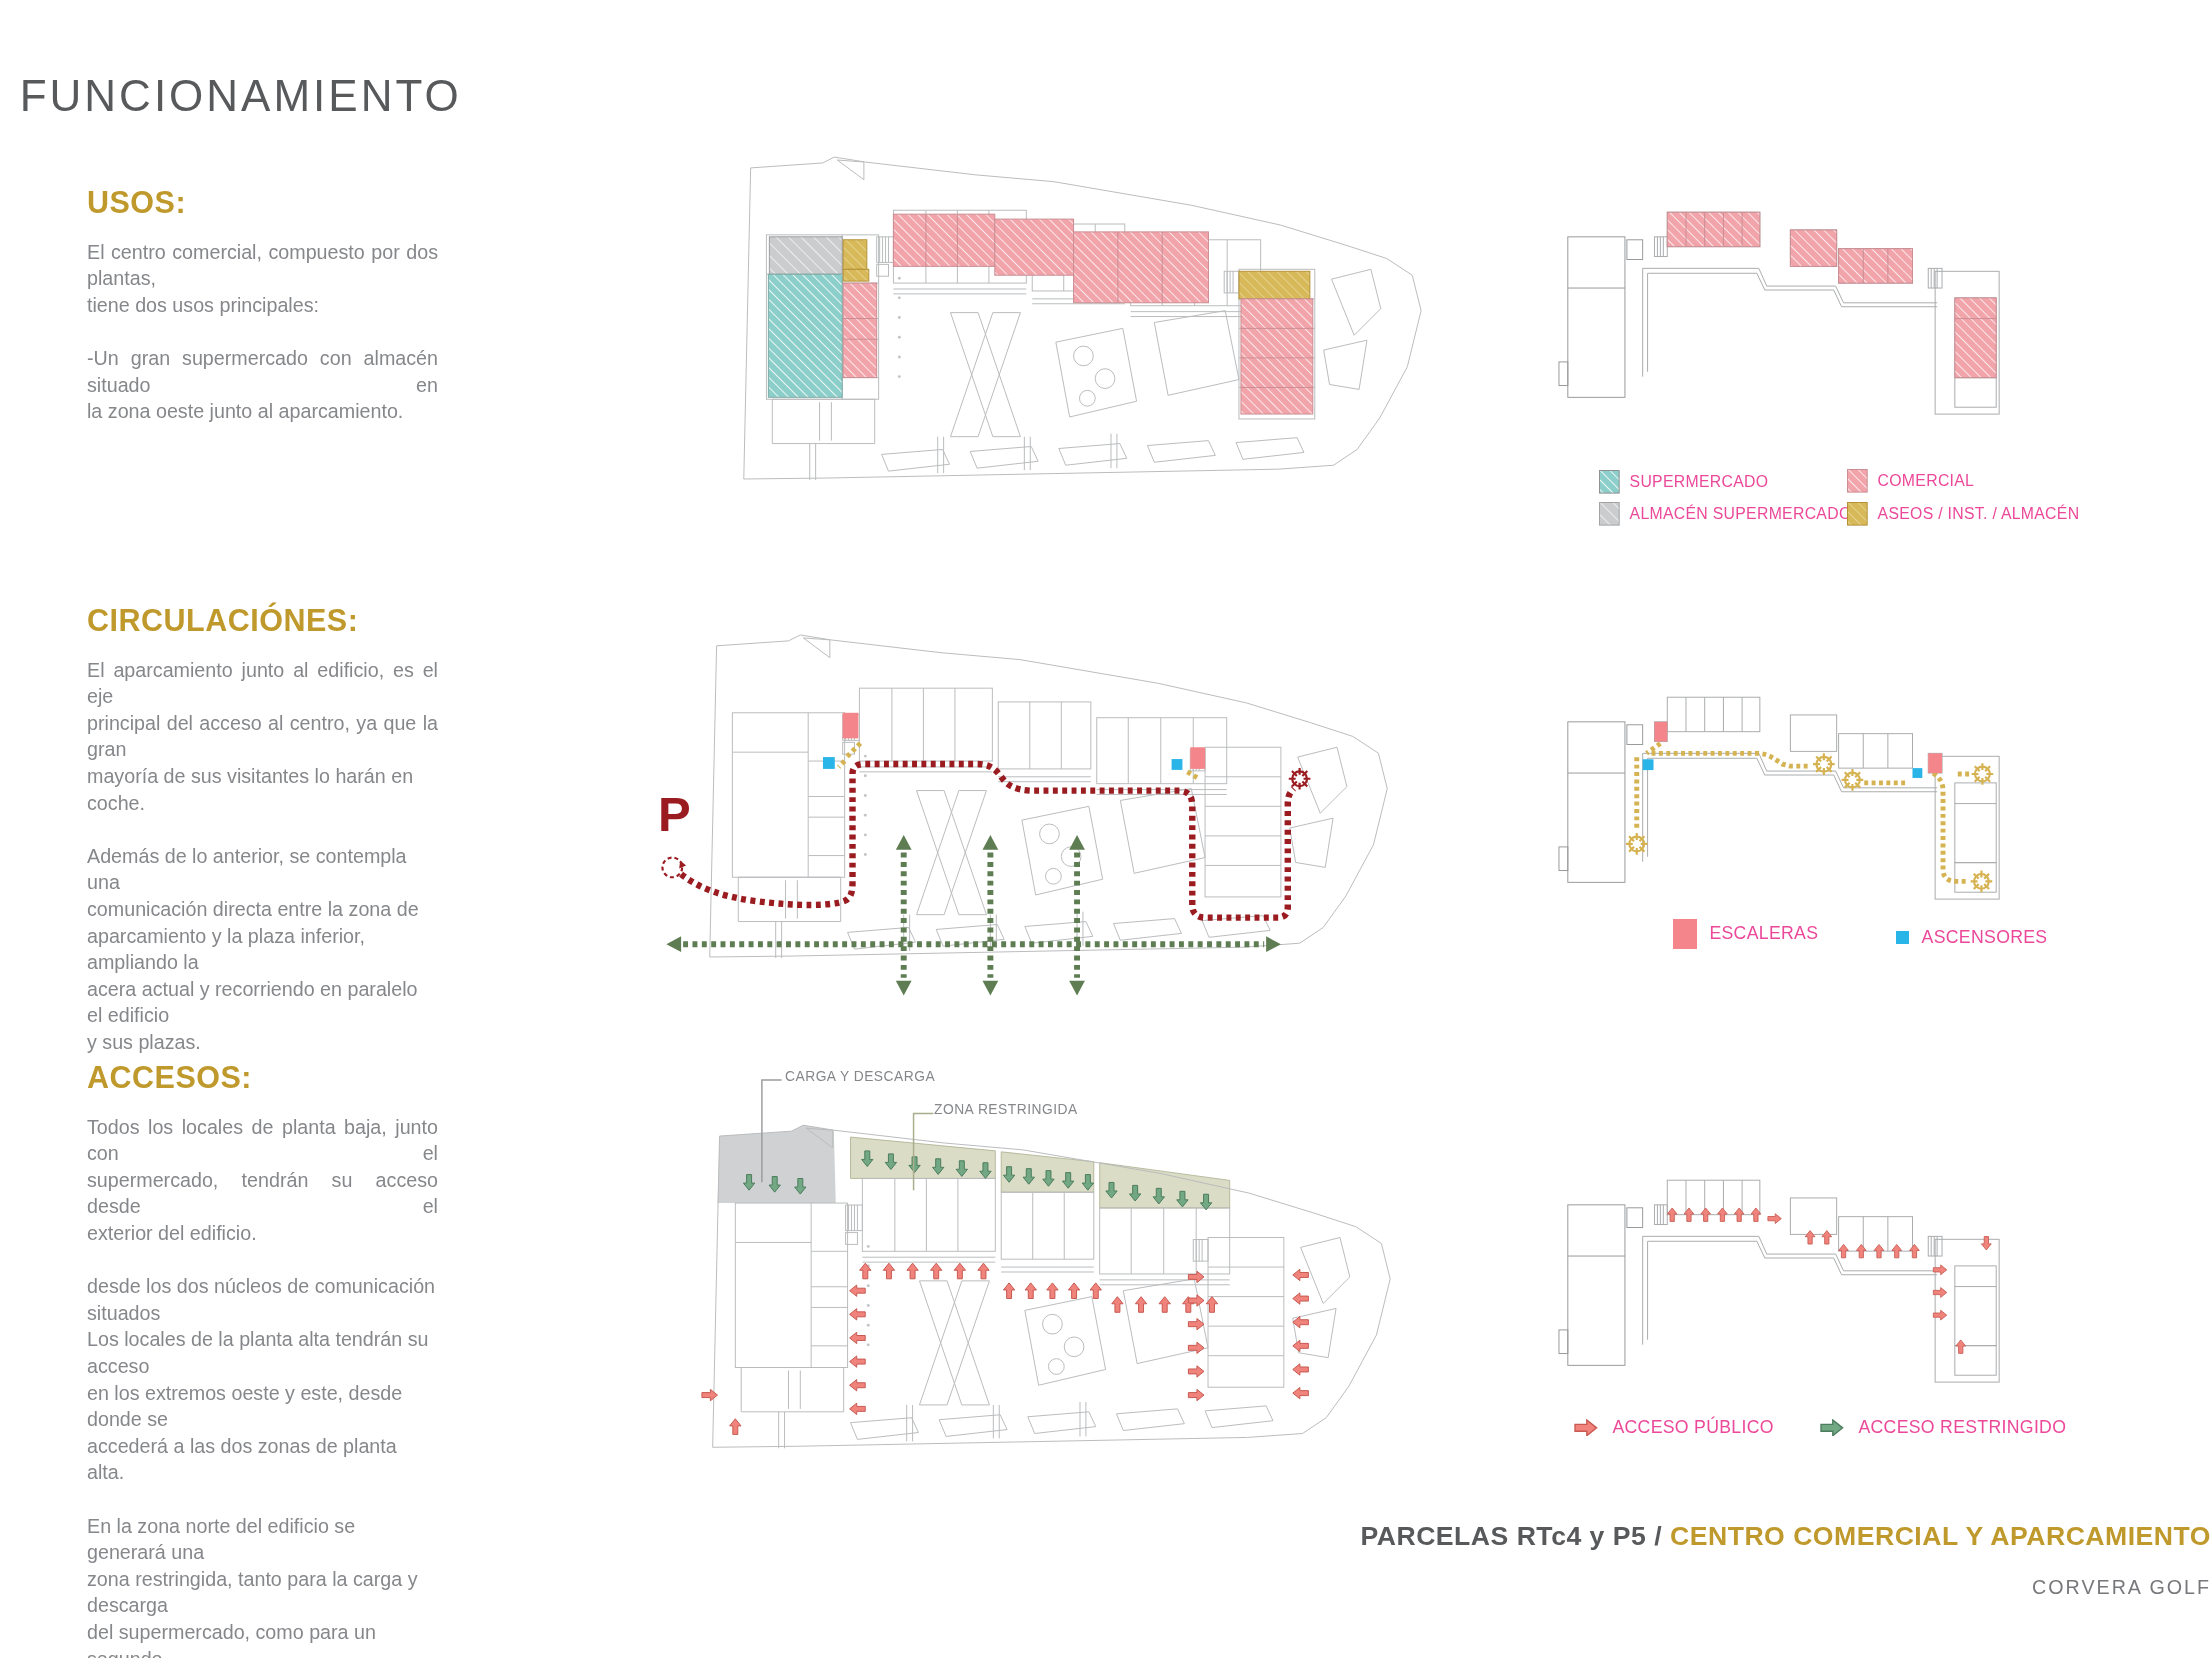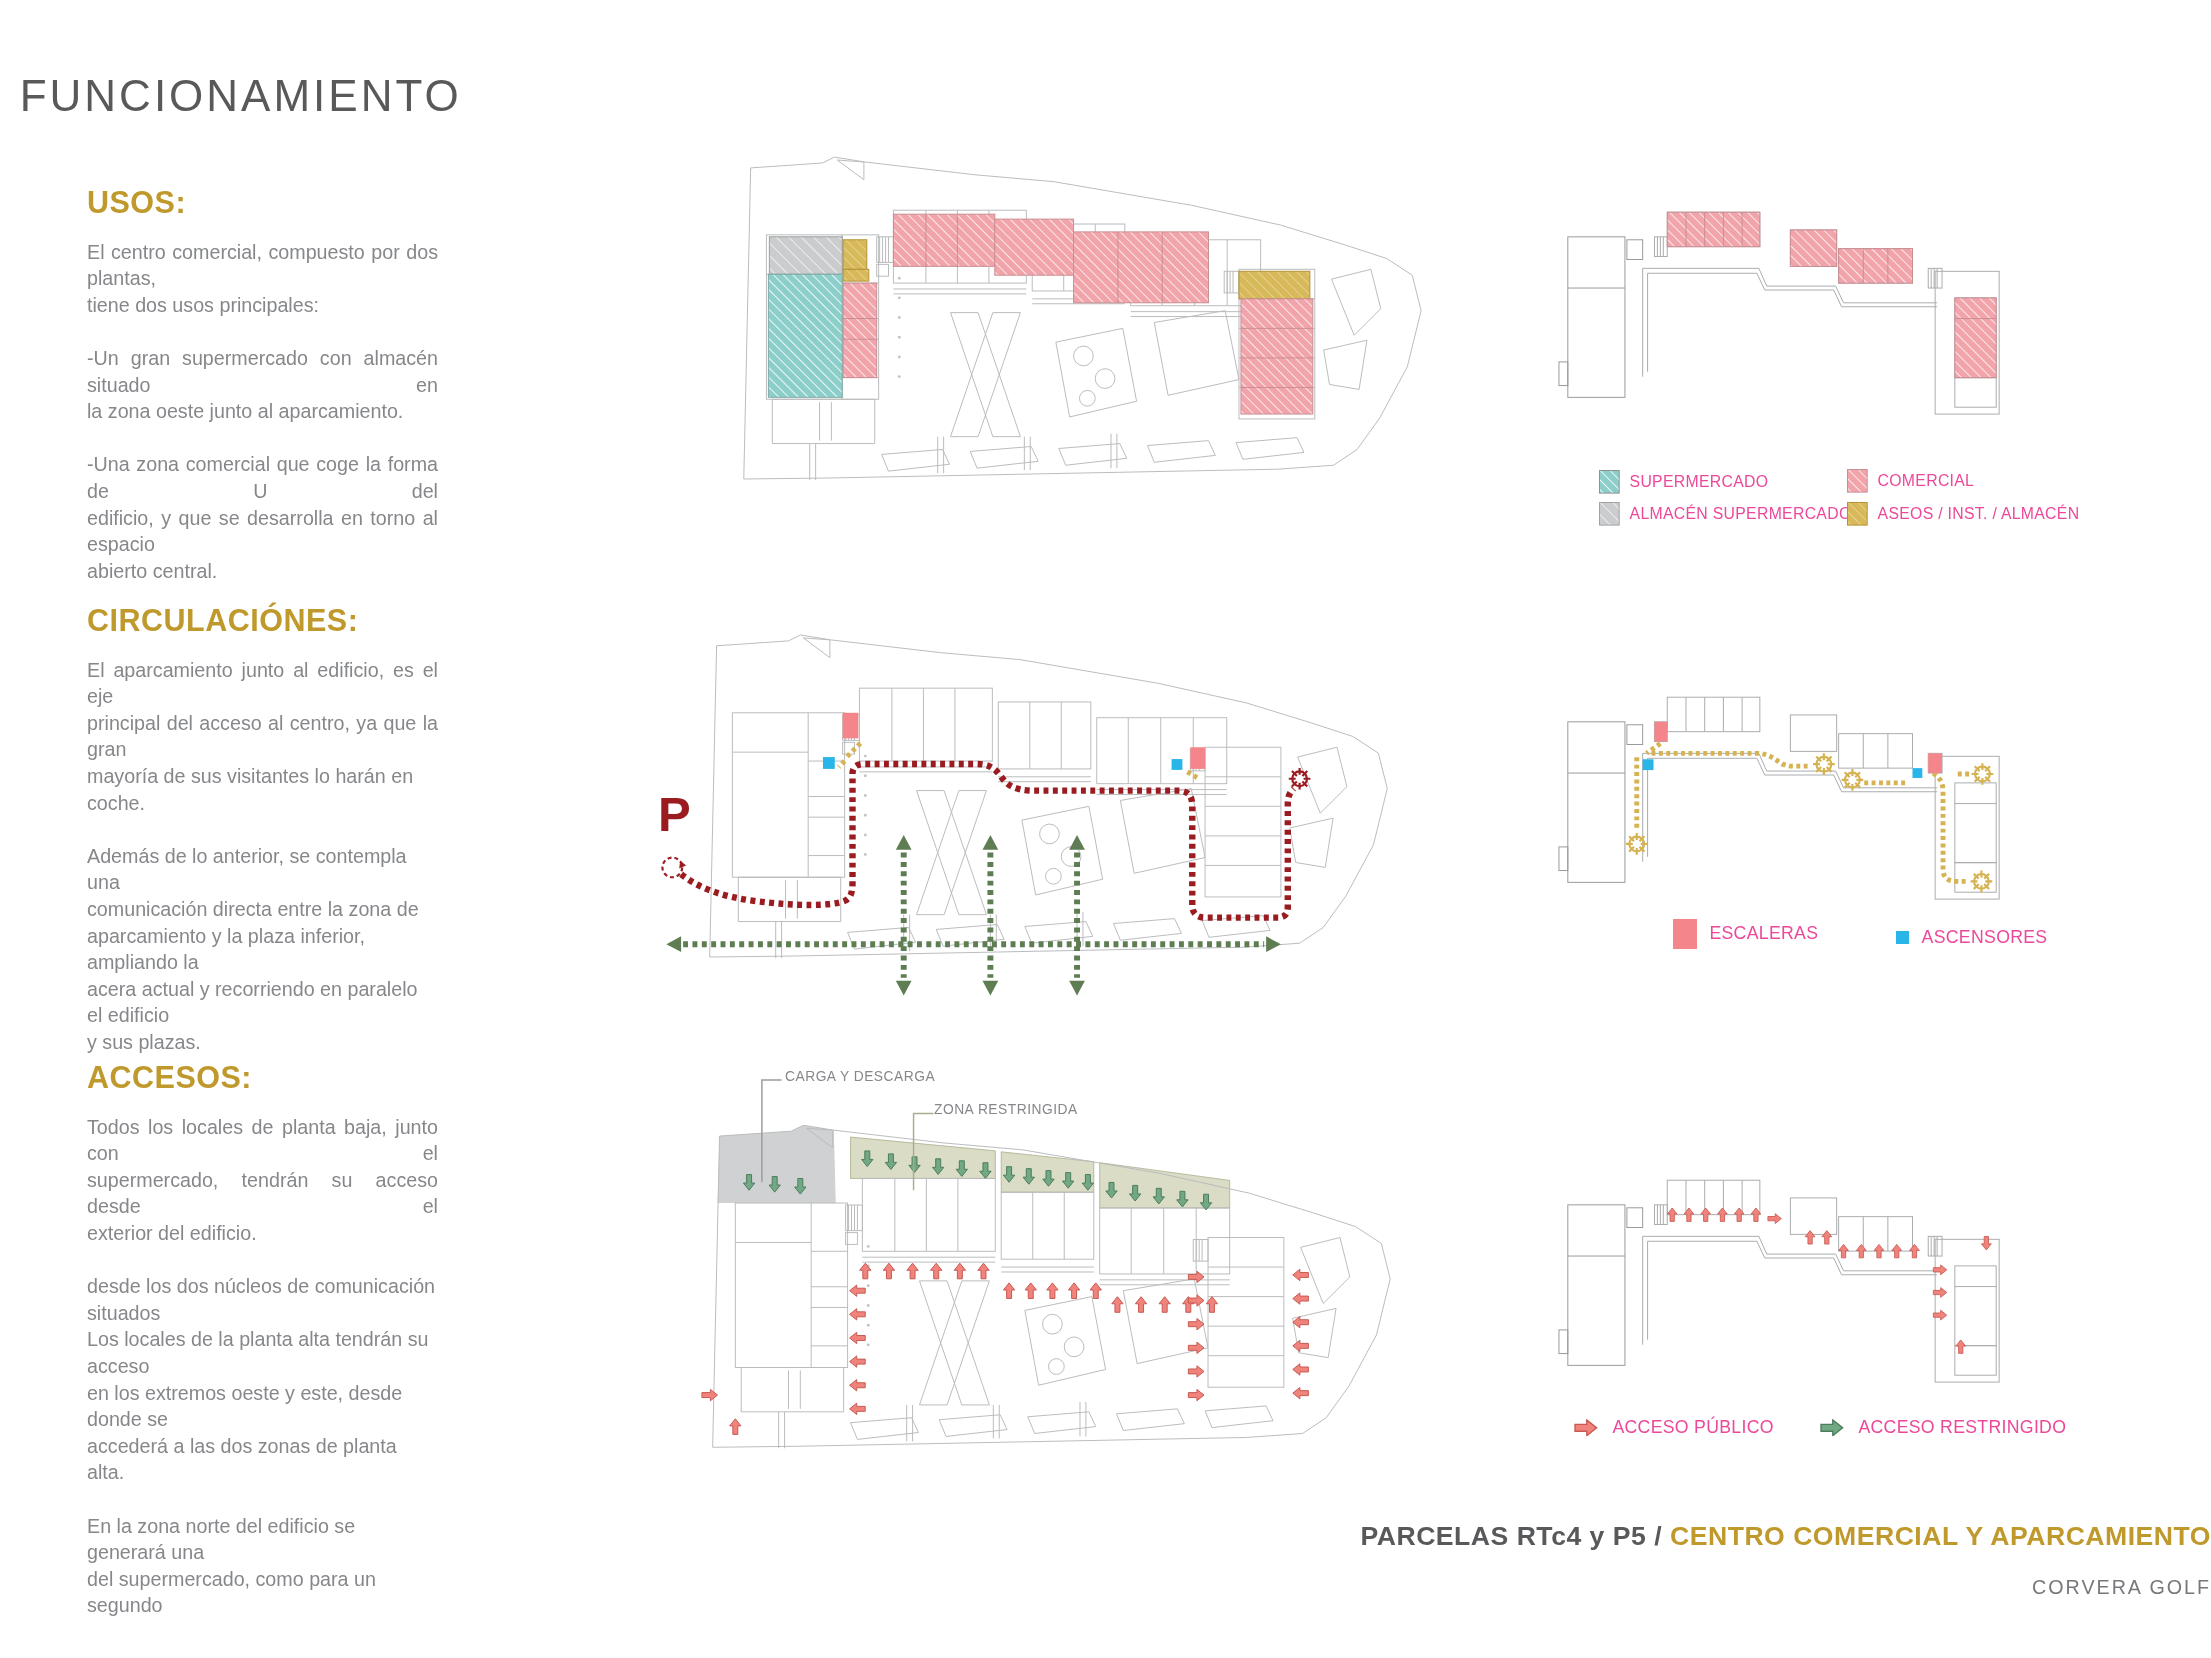--- a/index.html
+++ b/index.html
@@ -179,25 +179,20 @@
   <h2>USOS:</h2>
   <div>
       <div class="para">
         <div class="ln j">El centro comercial, compuesto por dos plantas,</div>
         <div class="ln">tiene dos usos principales:</div>
       </div>
       <div class="para">
         <div class="ln j">-Un gran supermercado con almacén situado en</div>
         <div class="ln">la zona oeste junto al aparcamiento.</div>
       </div>
-      <div class="para">
-        <div class="ln j">-Una zona comercial que coge la forma de U del</div>
-        <div class="ln j">edificio, y que se desarrolla en torno al espacio</div>
-        <div class="ln">abierto central.</div>
-      </div>
     </div>
 </div>
 <div class="sec sec-circ">
   <h2>CIRCULACIÓNES:</h2>
   <div>
       <div class="para">
         <div class="ln j">El aparcamiento junto al edificio, es el eje</div>
         <div class="ln j">principal del acceso al centro, ya que la gran</div>
         <div class="ln">mayoría de sus visitantes lo harán en coche.</div>
       </div>
@@ -219,20 +214,21 @@
         <div class="ln">exterior del edificio.</div>
       </div>
       <div class="para">
         <div class="ln">desde los dos núcleos de comunicación situados</div>
         <div class="ln">Los locales de la planta alta tendrán su acceso</div>
         <div class="ln">en los extremos oeste y este, desde donde se</div>
         <div class="ln">accederá a las dos zonas de planta alta.</div>
       </div>
       <div class="para">
         <div class="ln">En la zona norte del edificio se generará una</div>
+        <div class="ln">zona restringida, tanto para la carga y descarga</div>
         <div class="ln">del supermercado, como para un segundo</div>
       </div>
     </div>
 </div>
 
 <svg class="plan" style="left:729px;top:153px" width="699" height="335" viewBox="0 0 710 340">
   <use href="#gbase"></use>
   <g>
       <rect x="41" y="85" width="74" height="38" fill="url(#hGy)" stroke="#9a9c9e"></rect>
     </g>

